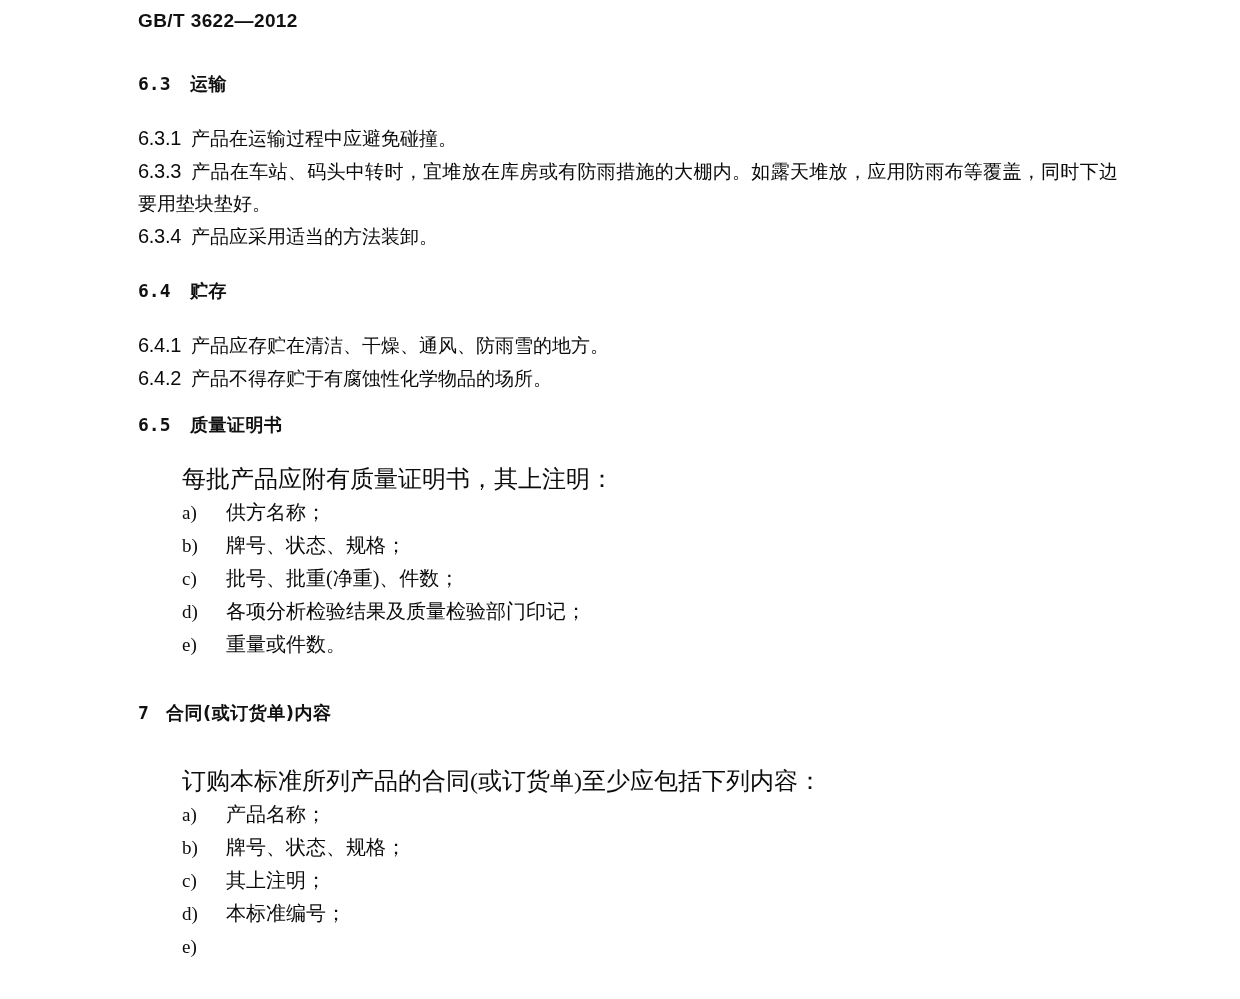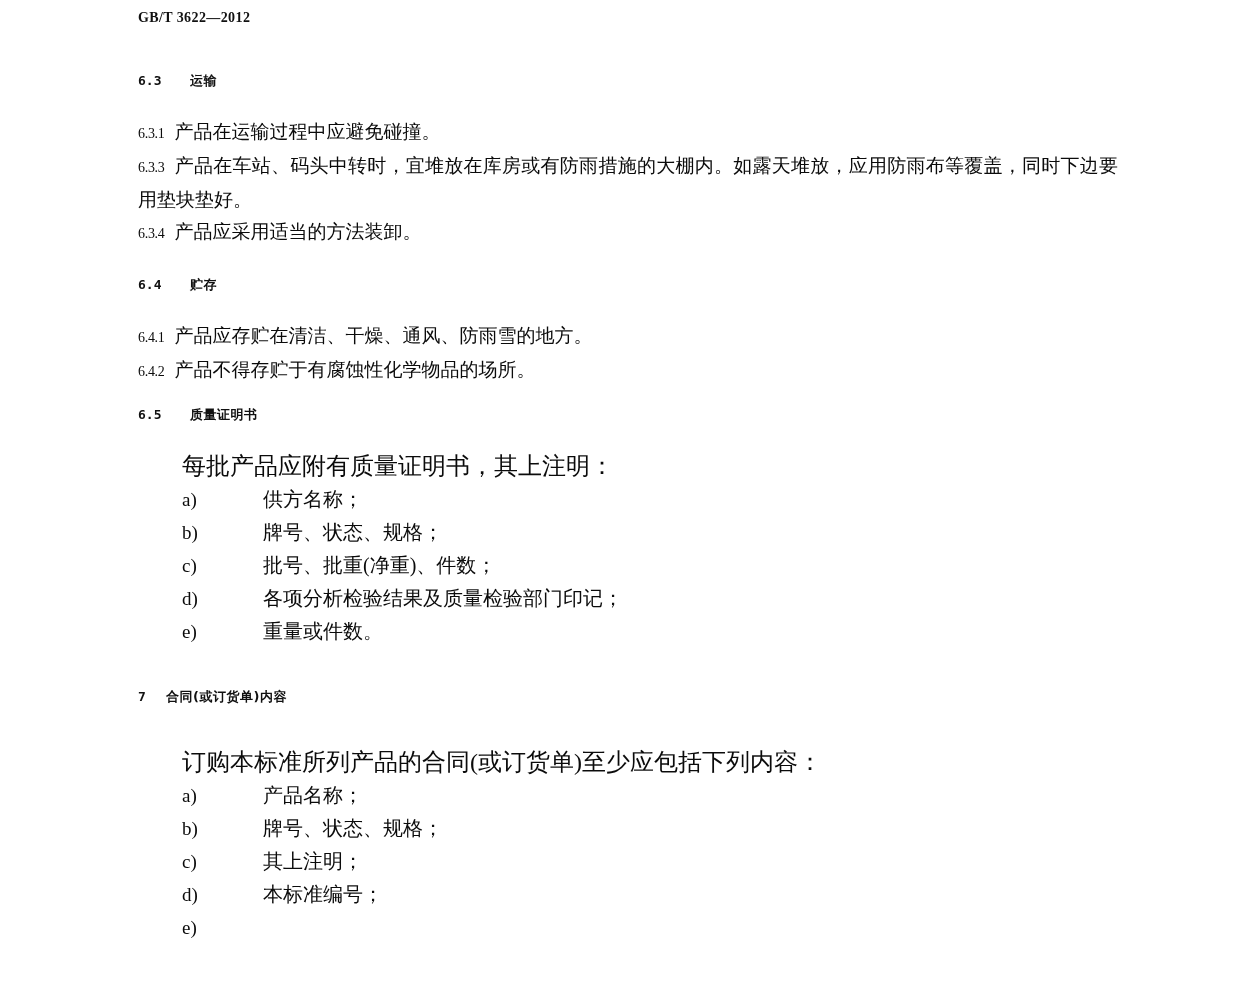--- a/index.html
+++ b/index.html
@@ -20,37 +20,37 @@
     width: 1240px;
     height: 999px;
     box-sizing: border-box;
     padding: 0;
   }
   
   .header {
     position: absolute;
     top: 10px;
     left: 138px;
-    font-family: Liberation Serif, serif;
+    font-family: Liberation Sans, sans-serif;
     font-weight: bold;
-    font-size: 14px;
+    font-size: 19px;
     letter-spacing: 0.4px;
     color: #111;
   }
   
   .content {
     position: absolute;
     top: 72px;
     left: 138px;
     width: 980px;
   }
   .sec-head {
     font-family: "DejaVu Sans", sans-serif;
     font-weight: bold;
-    font-size: 13px;
+    font-size: 18px;
     color: #111;
     margin: 0 0 0 0;
     letter-spacing: 0.5px;
   }
   .sec-head .num {
     display: inline-block;
     min-width: 52px;
     font-family: "DejaVu Sans Mono", monospace;
     font-weight: bold;
     letter-spacing: 0px;
@@ -59,22 +59,22 @@
     min-width: 28px;
   }
   .para {
     font-size: 19px;
     line-height: 32px;
     margin: 0;
     color: #0b0b0b;
     text-align: justify;
   }
   .para .clnum {
-    font-family: Liberation Serif, serif;
-    font-size: 14px;
+    font-family: Liberation Sans, sans-serif;
+    font-size: 20px;
     letter-spacing: -0.3px;
     margin-right: 10px;
   }
   .para .txt {
     font-family: Liberation Serif, serif;
     font-size: 19px;
   }
   .block-gap-sm { height: 18px; }
   .block-gap-md { height: 26px; }
   .block-gap-lg { height: 40px; }
@@ -99,21 +99,20 @@
     display: flex;
   }
   .list li .lbl {
     display: inline-block;
     width: 44px;
     font-family: "Liberation Serif", serif;
     font-size: 19px;
   }
   .list li .itxt {
     display: inline-block;
-    margin-left: 37px;
   }
   .cn {
     font-family: "DejaVu Sans", sans-serif;
   }
 </style>
 </head>
 <body>
 
 <div class="page">
 

